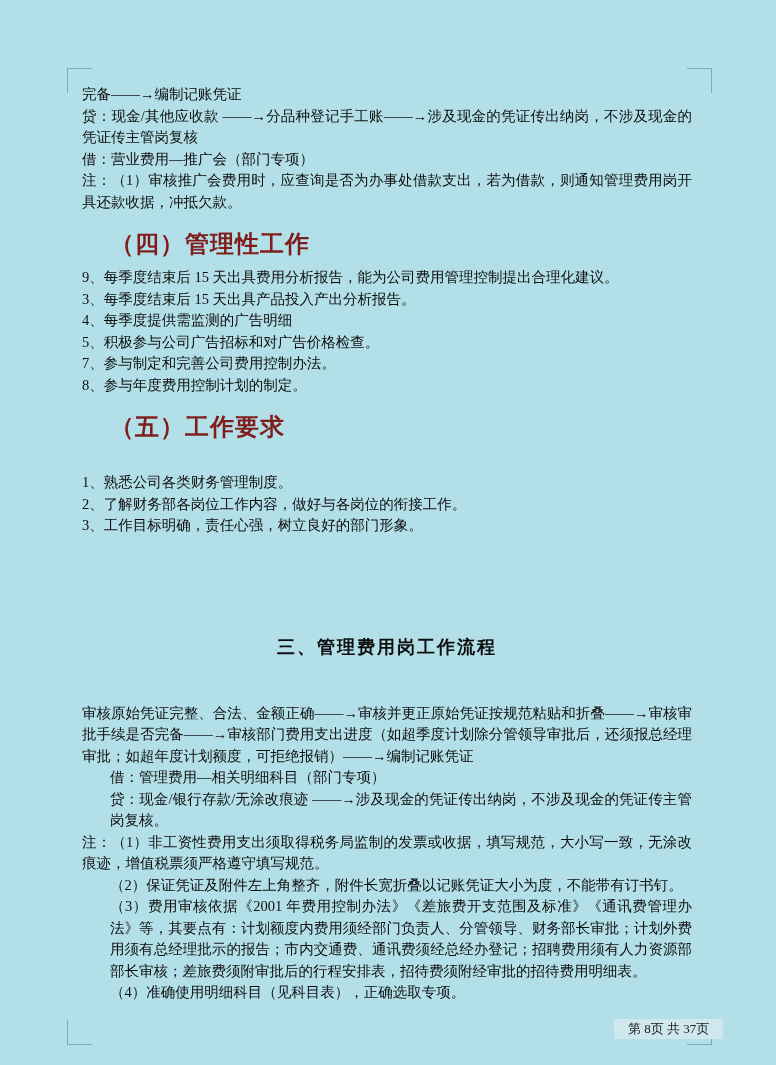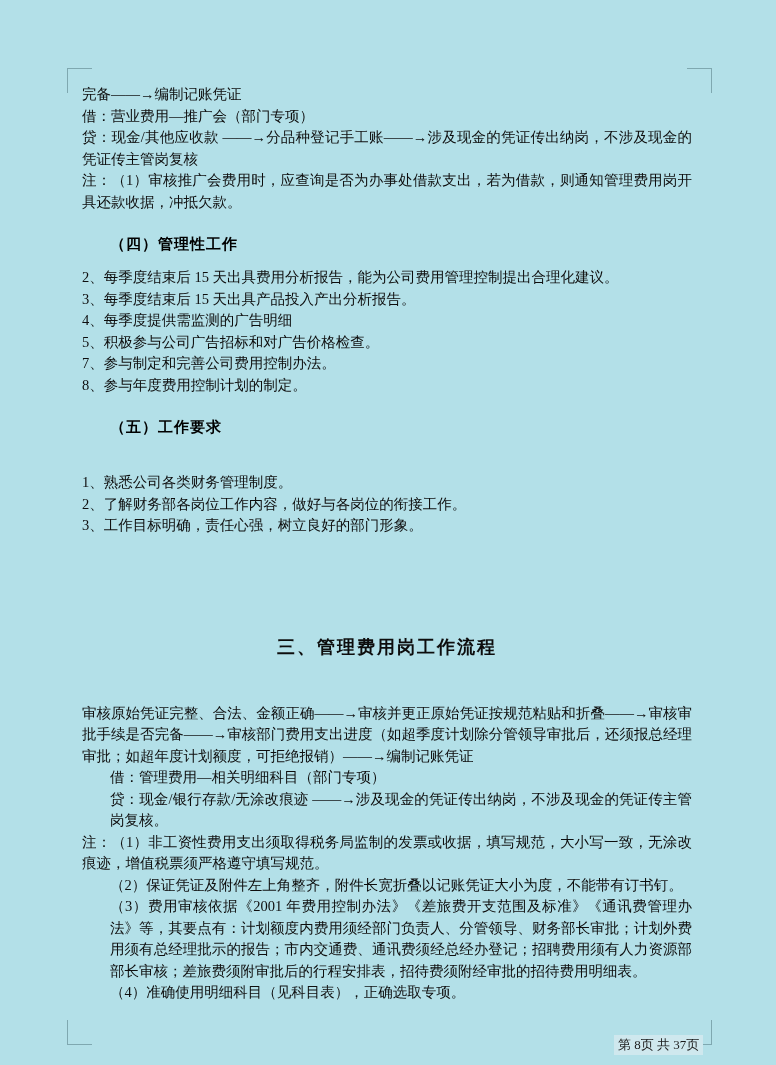--- a/index.html
+++ b/index.html
@@ -47,22 +47,22 @@
     font-size: 14.5px;
     line-height: 21.5px;
     color: #0e0e0e;
     text-align: justify;
     margin: 0;
   }
 
   .indent-1 { text-indent: 0; padding-left: 28px; }
 
   .hdr-red {
-    color: #000000;
-    font-size: 15px;
+    color: #7f1d1d;
+    font-size: 24px;
     font-weight: bold;
     line-height: 30px;
     padding-left: 28px;
     letter-spacing: 1px;
     font-family: "Liberation Serif", "DejaVu Serif", serif;
   }
 
   .title-main {
     text-align: center;
     font-size: 18px;
@@ -78,50 +78,49 @@
   .gap-xl { height: 46px; }
 
   .footer {
     position: absolute;
     left: 614px;
     top: 1019px;
     font-size: 13px;
     line-height: 18px;
     color: #1c1c1c;
     background: #cfe8ee;
-    padding: 1px 4px;
+    padding: 1px 14px;
     white-space: nowrap;
-    margin-top: 16px;
   }
 </style>
 </head>
 <body>
 
 <div class="page">
 
   <div class="corner tl"></div>
   <div class="corner tr"></div>
   <div class="corner bl"></div>
   <div class="corner br"></div>
 
   <div class="content">
 
     <div>
       <p class="para">完备——→编制记账凭证</p>
+      <p class="para">        贷：现金/其他应收款        ——→分品种登记手工账——→涉及现金的凭证传出纳岗，不涉及现金的凭证传主管岗复核</p>
       <p class="para">借：营业费用—推广会（部门专项）</p>
-      <p class="para">        贷：现金/其他应收款        ——→分品种登记手工账——→涉及现金的凭证传出纳岗，不涉及现金的凭证传主管岗复核</p>
       <p class="para">注：（1）审核推广会费用时，应查询是否为办事处借款支出，若为借款，则通知管理费用岗开具还款收据，冲抵欠款。</p>
     </div>
 
     <div class="gap-md"></div>
 
     <div class="hdr-red">（四）管理性工作</div>
     <div class="gap-sm"></div>
     <div>
-      <p class="para">2、每季度结束后 15 天出具费用分析报告，能为公司费用管理控制提出合理化建议。</p>
+      <p class="para">9、每季度结束后 15 天出具费用分析报告，能为公司费用管理控制提出合理化建议。</p>
       <p class="para">3、每季度结束后 15 天出具产品投入产出分析报告。</p>
       <p class="para">4、每季度提供需监测的广告明细</p>
       <p class="para">5、积极参与公司广告招标和对广告价格检查。</p>
       <p class="para">7、参与制定和完善公司费用控制办法。</p>
       <p class="para">8、参与年度费用控制计划的制定。</p>
     </div>
 
     <div class="gap-md"></div>
 
     <div class="hdr-red">（五）工作要求</div>

